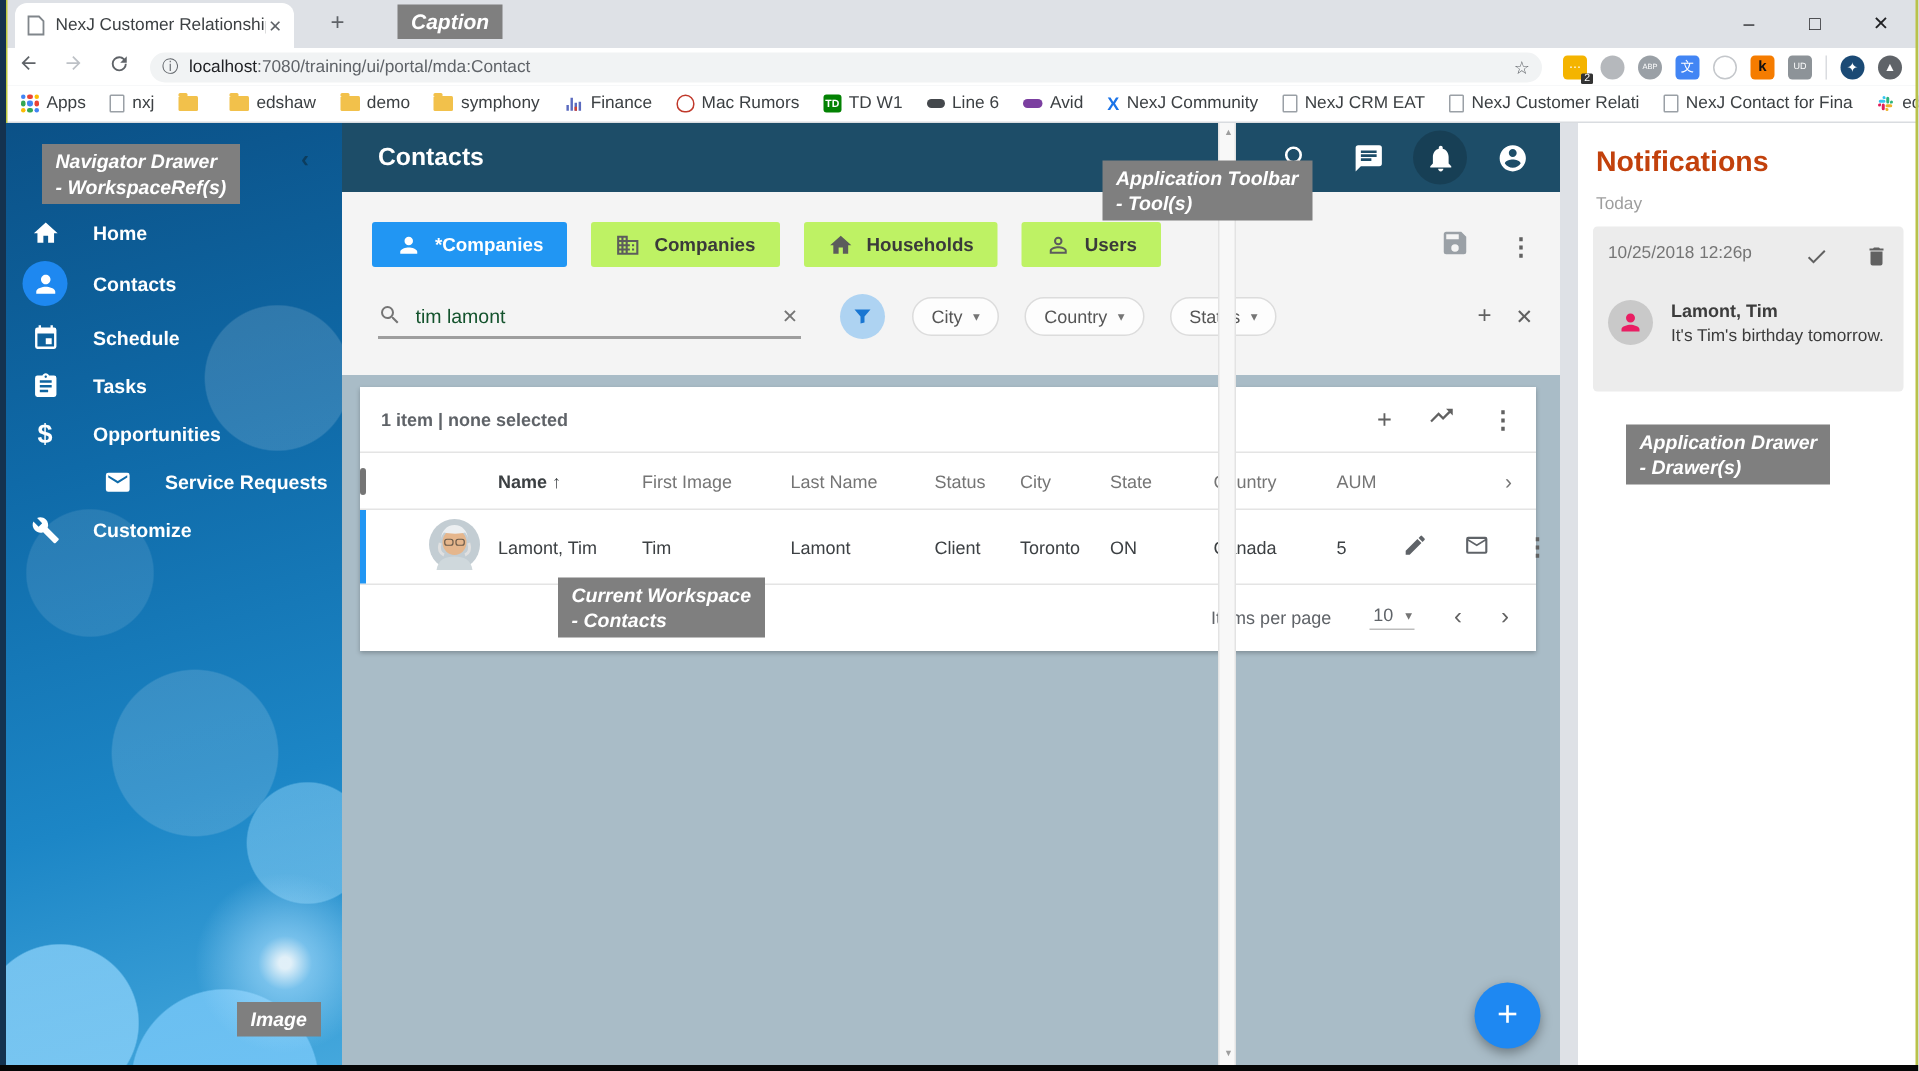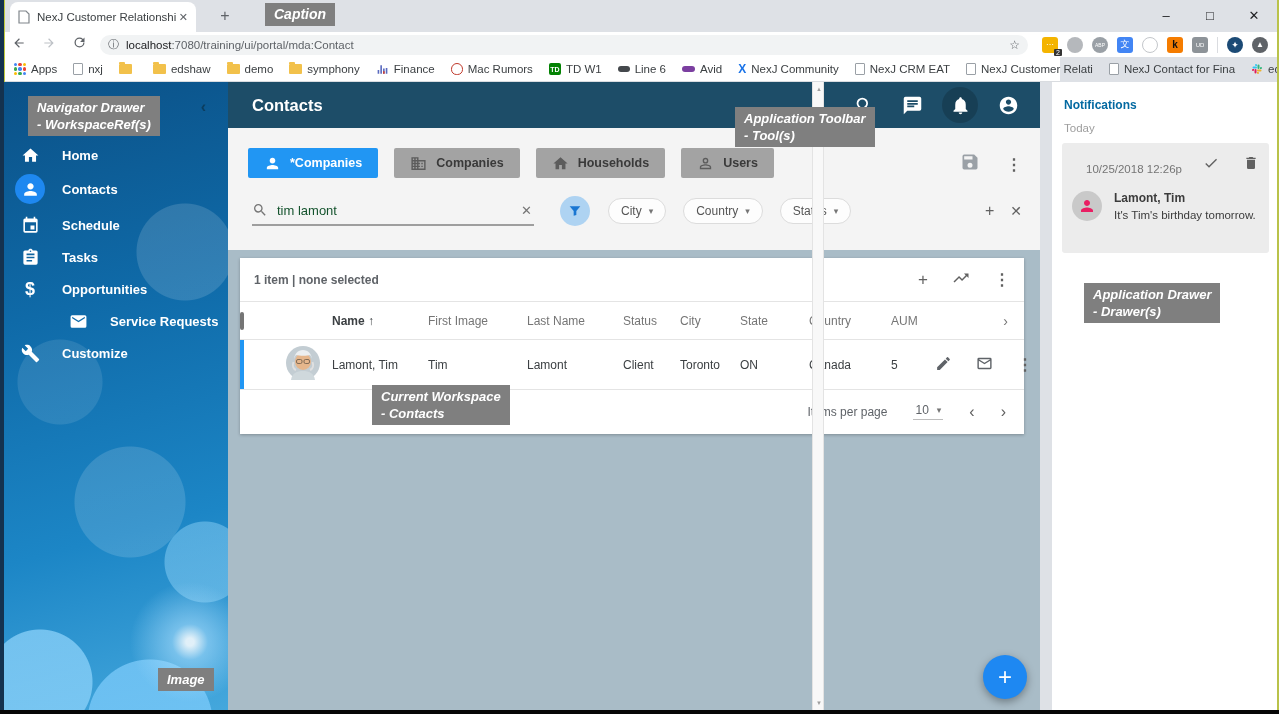--- a/index.html
+++ b/index.html
@@ -28,21 +28,21 @@
   .omnibox { margin-left:10px; width:928px; height:20px; background:#f1f3f4; border-radius:10px; display:flex; align-items:center; padding:0 8px; }
   .omni-info { color:#5f6368; font-size:11px; margin-right:7px; }
   .omni-url { font-size:11.5px; color:#5f6368; white-space:nowrap; }
   .omni-url b { color:#202124; font-weight:normal; }
   .omni-star { margin-left:auto; color:#5f6368; font-size:12px; }
   .ext-row { display:flex; align-items:center; gap:9px; margin-left:14px; }
   .ext { width:16px; height:16px; border-radius:3px; position:relative; display:flex; align-items:center; justify-content:center; font-size:8px; color:#fff; }
   .ext .badge { position:absolute; right:-4px; bottom:-3px; background:#333; color:#fff; font-size:7px; padding:0 2px; border-radius:1px; }
   .ext-divider { width:1px; height:16px; background:#dadce0; }
 
-  #bookmarks { position:absolute; left:0; top:57px; width:1060px; height:25px; background:#fff; border-bottom:1px solid #d9dce0; display:flex; align-items:center; font-size:11.5px; color:#3c4043; padding-left:8px; gap:4px; white-space:nowrap; }
+  #bookmarks { position:absolute; left:0; top:57px; width:1279px; height:25px; background:#fff; border-bottom:1px solid #d9dce0; display:flex; align-items:center; font-size:11.5px; color:#3c4043; padding-left:8px; gap:4px; white-space:nowrap; }
   .bm { display:flex; align-items:center; gap:5px; padding:2px 6px; border-radius:3px; }
   .bm-folder { width:13px; height:10px; background:#f2c14b; border-radius:1px; position:relative; }
   .bm-folder:before { content:""; position:absolute; top:-2px; left:0; width:6px; height:2px; background:#f2c14b; border-radius:1px 1px 0 0; }
   .bm-doc { width:10px; height:12px; border:1px solid #9aa0a6; border-radius:1px; background:#fff; }
   .bm-sq { width:12px; height:12px; border-radius:2px; display:flex; align-items:center; justify-content:center; color:#fff; font-size:7px; font-weight:bold; }
   .apps-grid { width:12px; height:12px; display:grid; grid-template-columns:repeat(3,1fr); gap:1px; }
   .apps-grid i { border-radius:50%; }
 
   
   #app { position:absolute; left:0; top:82px; width:1279px; height:632px; }
@@ -70,21 +70,21 @@
   #main { position:absolute; left:228px; top:0; width:812px; height:632px; background:#a9bcc7; }
   #appbar { position:absolute; left:0; top:0; width:812px; height:46px; background:#1d4d68; display:flex; align-items:center; }
   .appbar-title { color:#fff; font-size:16.5px; font-weight:bold; margin-left:24px; }
   .appbar-icons { margin-left:auto; display:flex; align-items:center; gap:12px; margin-right:14px; }
   .abicon { width:36px; height:36px; border-radius:50%; display:flex; align-items:center; justify-content:center; }
   .abicon svg { width:21px; height:21px; fill:#fff; }
   .abicon.highlight { background:rgba(0,0,0,.18); }
 
   #tool-area { position:absolute; left:0; top:46px; width:812px; height:122px; background:#f4f4f4; }
   .wstabs { position:absolute; left:20px; top:20px; display:flex; gap:16px; }
-  .wstab { height:30px; border-radius:2px; background:#a3a3a3; color:#3a3a3a; display:flex; align-items:center; gap:9px; padding:0 16px; font-size:12.5px; font-weight:bold; }
+  .wstab { height:30px; border-radius:2px; background:#bef264; color:#3a3a3a; display:flex; align-items:center; gap:9px; padding:0 16px; font-size:12.5px; font-weight:bold; }
   .wstab svg { width:17px; height:17px; fill:#5c5c5c; }
   .wstab.active { background:#2196f3; color:#fff; }
   .wstab.active svg { fill:#fff; }
   .tool-right { position:absolute; right:18px; top:24px; display:flex; align-items:center; gap:26px; }
   .tool-right svg { width:20px; height:20px; fill:#9aa0a6; }
   .more-vert { color:#616161; font-size:16px; font-weight:bold; letter-spacing:0; }
 
   .searchrow { position:absolute; left:24px; top:66px; width:770px; height:34px; display:flex; align-items:center; }
   .searchbox { width:282px; border-bottom:2px solid #9e9e9e; height:30px; display:flex; align-items:center; position:relative; }
   .searchbox svg { width:16px; height:16px; fill:#757575; }
@@ -118,24 +118,24 @@
   .pg-chev { font-size:16px; color:#616161; }
 
   .fab { position:absolute; left:755px; top:405px; width:44px; height:44px; border-radius:50%; background:#1e88f2; box-shadow:0 3px 8px rgba(0,0,0,.35); display:flex; align-items:center; justify-content:center; color:#fff; font-size:24px; font-weight:normal; }
 
   
   #main-scroll { position:absolute; left:812px; top:0; width:12px; height:632px; background:#f8f8f8; border-left:1px solid #e3e3e3; border-right:1px solid #e3e3e3; }
   #main-scroll .sarrow { position:absolute; left:0; width:12px; text-align:center; font-size:6px; color:#9e9e9e; }
 
   
   #drawer { position:absolute; left:1052px; top:0; width:227px; height:632px; background:#fff; }
-  .notif-title { font-size:12px; color:#0369a1; font-weight:bold; margin:16px 0 0 12px; }
+  .notif-title { font-size:19px; color:#c2410c; font-weight:bold; margin:16px 0 0 12px; }
   .notif-group { font-size:11.5px; color:#9e9e9e; margin:10px 0 0 12px; }
   .notif-card { margin:9px 10px 0 10px; background:#ececec; border-radius:3px; height:110px; padding:12px 10px; position:relative; }
-  .notif-head { display:flex; align-items:flex-end;margin-left:14px; }
+  .notif-head { display:flex; align-items:flex-start; }
   .notif-time { font-size:11.5px; color:#757575; }
   .notif-head .nh-icons { margin-left:auto; display:flex; gap:24px; }
   .notif-head svg { width:16px; height:16px; fill:#616161; }
   .notif-body { display:flex; margin-top:16px; }
   .notif-avatar { width:30px; height:30px; border-radius:50%; background:#c9c9c9; display:flex; align-items:center; justify-content:center; }
   .notif-avatar svg { width:18px; height:18px; fill:#e91e63; }
   .notif-texts { margin-left:12px; }
   .notif-name { font-size:12px; font-weight:bold; color:#3c3c3c; }
   .notif-msg { font-size:11.5px; color:#3c3c3c; margin-top:4px; }
 

